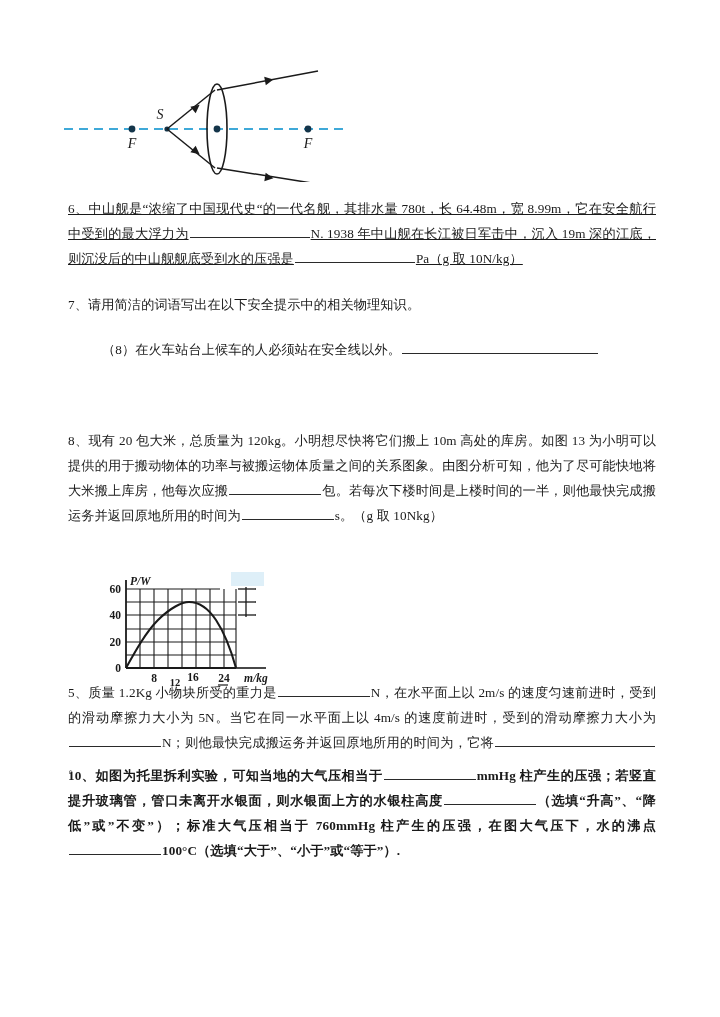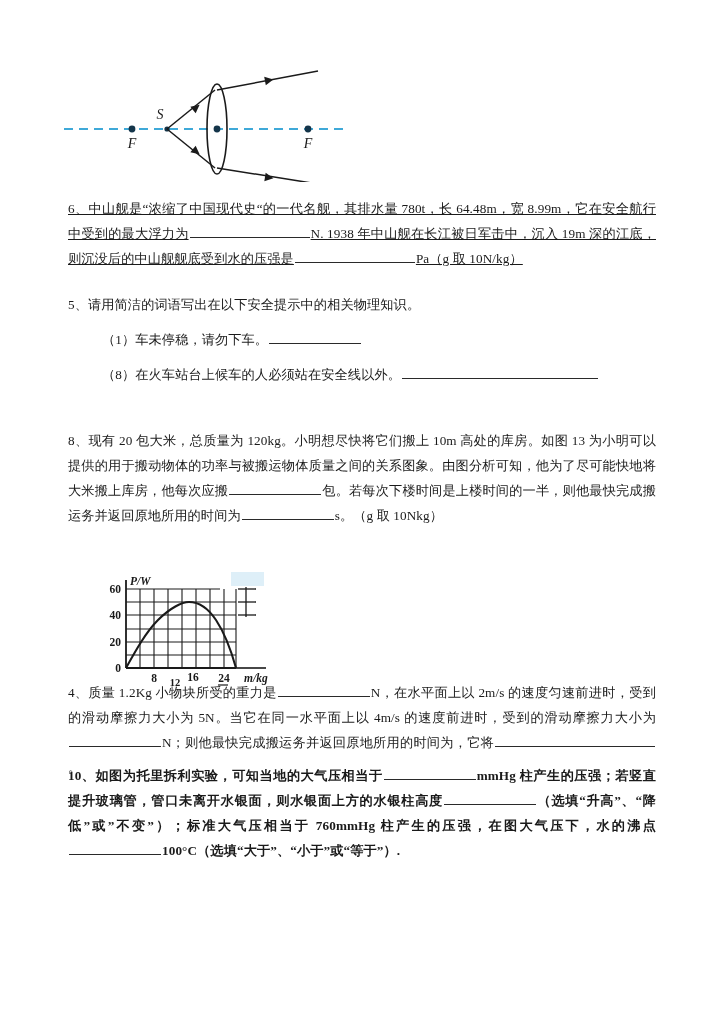--- a/index.html
+++ b/index.html
@@ -118,25 +118,22 @@
     </svg>
   </div>
 
   <div class="q" style="left:68px; top:196px;text-decoration:underline;">
     <p>
       <span>6、中山舰是“浓缩了中国现代史“的一代名舰，其排水量 780t，长 64.48m，宽 8.99m，它在安全航行中受到的最大浮力为</span><span class="blank b-lg"></span><span>N. 1938 年中山舰在长江被日军击中，沉入 19m 深的江底，则沉没后的中山舰舰底受到水的压强是</span><span class="blank b-lg"></span><span>Pa（g 取 10N/kg）</span>
     </p>
   </div>
 
   <div class="q" style="left:68px; top:292px;">
-    <p>5、请用简洁的词语写出在以下安全提示中的相关物理知识。</p>
+    <p>7、请用简洁的词语写出在以下安全提示中的相关物理知识。</p>
     <div class="gap"></div>
-    <p class="sub">
-      <span>（1）车未停稳，请勿下车。</span><span class="blank b-md"></span>
-    </p>
     <div class="gap"></div>
     <p class="sub">
       <span>（8）在火车站台上候车的人必须站在安全线以外。</span><span class="blank b-xxl"></span>
     </p>
     <div class="gap"></div>
   </div>
 
   <div class="q" style="left:68px; top:428px;">
     <p>
       <span>8、现有 20 包大米，总质量为 120kg。小明想尽快将它们搬上 10m 高处的库房。如图 13 为小明可以提供的用于搬动物体的功率与被搬运物体质量之间的关系图象。由图分析可知，他为了尽可能快地将大米搬上库房，他每次应搬</span><span class="blank b-md"></span><span>包。若每次下楼时间是上楼时间的一半，则他最快完成搬运务并返回原地所用的时间为</span><span class="blank b-md"></span><span>s。（g 取 10Nkg）</span>
@@ -193,21 +190,21 @@
       <text x="105" y="113" font-family="Liberation Serif, serif" font-size="11.5" font-weight="bold" fill="#1a1a1a" text-anchor="middle">16</text>
       <text x="136" y="114" font-family="Liberation Serif, serif" font-size="11.5" font-weight="bold" fill="#1a1a1a" text-anchor="middle">24</text>
       <line x1="130" y1="117" x2="140" y2="117" stroke="#1a1a1a" stroke-width="1.2"></line>
 
       <text x="156" y="114" font-family="Liberation Serif, serif" font-size="11.5" font-weight="bold" font-style="italic" fill="#1a1a1a">m/kg</text>
     </svg>
   </div>
 
   <div class="q" style="left:68px; top:680px;">
     <p>
-      <span>4、质量 1.2Kg 小物块所受的重力是</span><span class="blank b-md"></span><span>N，在水平面上以 2m/s 的速度匀速前进时，受到的滑动摩擦力大小为 5N。当它在同一水平面上以 4m/s 的速度前进时，受到的滑动摩擦力大小为</span><span class="blank b-md"></span><span>N；则他最快完成搬运务并返回原地所用的时间为，它将</span><span class="blank b-xl"></span><span>。</span>
+      <span>5、质量 1.2Kg 小物块所受的重力是</span><span class="blank b-md"></span><span>N，在水平面上以 2m/s 的速度匀速前进时，受到的滑动摩擦力大小为 5N。当它在同一水平面上以 4m/s 的速度前进时，受到的滑动摩擦力大小为</span><span class="blank b-md"></span><span>N；则他最快完成搬运务并返回原地所用的时间为，它将</span><span class="blank b-xl"></span><span>。</span>
     </p>
   </div>
 
   <div class="q" style="left:68px; top:763px;font-weight:bold;">
     <p>
       <span>10、如图为托里拆利实验，可知当地的大气压相当于</span><span class="blank b-md"></span><span>mmHg 柱产生的压强；若竖直提升玻璃管，管口未离开水银面，则水银面上方的水银柱高度</span><span class="blank b-md"></span><span>（选填“升高”、“降低”或”不变”）；标准大气压相当于 760mmHg 柱产生的压强，在图大气压下，水的沸点</span><span class="blank b-md"></span><span>100°C（选填“大于”、“小于”或“等于”）.</span>
     </p>
   </div>
 
 </div>

